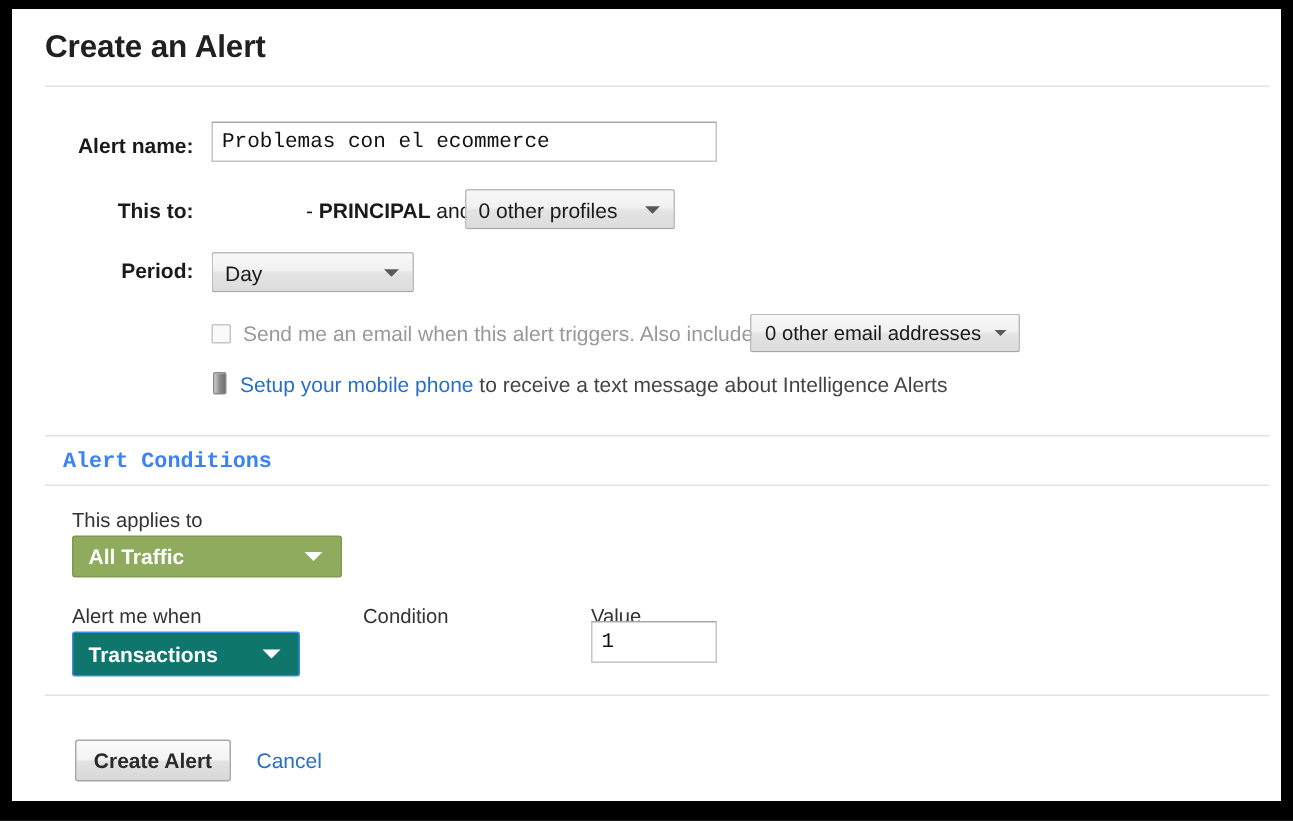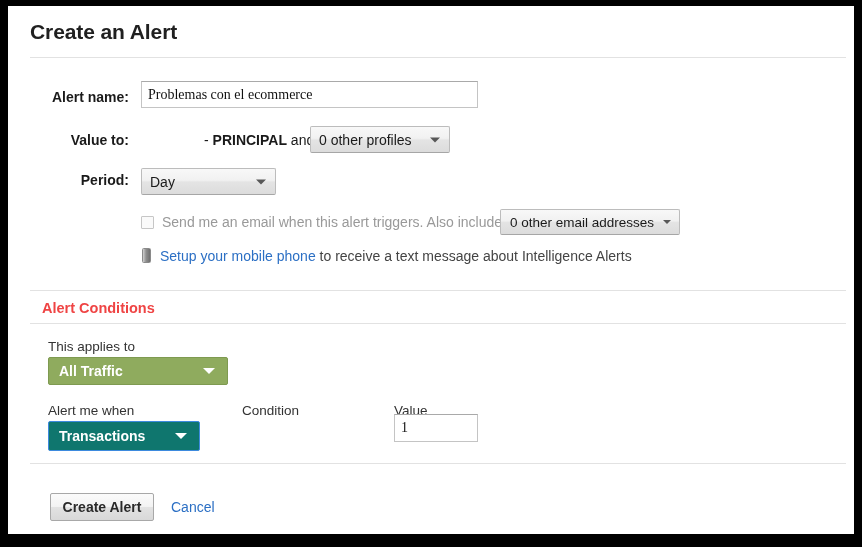--- a/index.html
+++ b/index.html
@@ -70,21 +70,21 @@
   .lbl-apply-to   { left: 0px; width: 121px; top: 126px; }
   .lbl-period     { left: 0px; width: 121px; top: 166px; }
 
   
   .text-input {
     position: absolute;
     box-sizing: border-box;
     border: 1px solid #c4c4c4;
     border-top-color: #a9a9a9;
     background: #ffffff;
-    font-family: Liberation Serif, serif;
+    font-family: Liberation Mono, monospace;
     font-size: 14px;
     color: #111111;
     padding: 0 6px;
     outline: none;
   }
   .in-alert-name { left: 133px; top: 75px; width: 337px; height: 27px; }
   .in-value      { left: 386px; top: 408px; width: 84px;  height: 28px; }
 
   
   .select-btn {
@@ -186,22 +186,23 @@
     cursor: pointer;
   }
 
   
   .section-title {
     position: absolute;
     left: 34px;
     top: 294px;
     font-size: 14.5px;
     font-weight: bold;
-    color: #ef4444;
-    white-space: nowrap;
+    color: #3b82f6;
+    white-space: nowrap;
+    font-family: Liberation Mono, monospace;
   }
   .sub-label {
     position: absolute;
     font-size: 13.5px;
     color: #333333;
     white-space: nowrap;
   }
   .lbl-applies-to { left: 40px; top: 333px; }
   .lbl-alert-when { left: 40px; top: 397px; }
   .lbl-condition  { left: 234px; top: 397px; }
@@ -276,21 +277,21 @@
 
 <div class="frame">
   <div class="page">
 
     <div class="title">Create an Alert</div>
     <div class="divider d-title"></div>
 
     <div class="field-label lbl-alert-name">Alert name:</div>
     <input class="text-input in-alert-name" type="text" value="Problemas con el ecommerce" style="">
 
-    <div class="field-label lbl-apply-to">Value to:</div>
+    <div class="field-label lbl-apply-to">This to:</div>
     <div class="apply-inline">
       <span>- </span><b>PRINCIPAL</b><span> and </span>
     </div>
     <div class="select-btn sel-profiles">
       <span class="sel-text">0 other profiles</span>
       <span class="caret"></span>
     </div>
 
     <div class="field-label lbl-period">Period:</div>
     <div class="select-btn sel-period">

